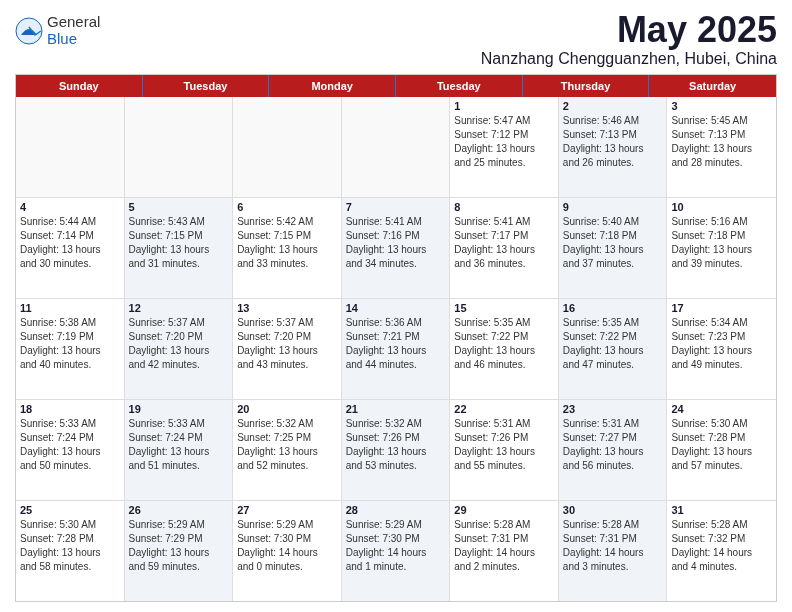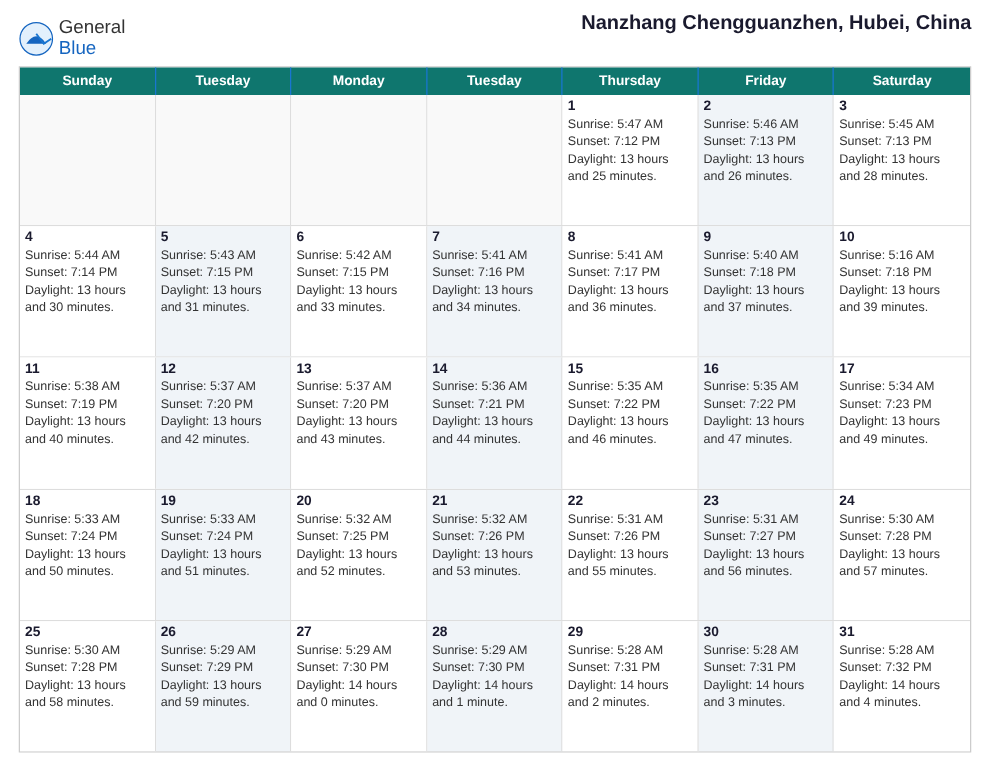--- a/index.html
+++ b/index.html
@@ -56,32 +56,32 @@
     }
     .month-title {
       font-size: 36px;
       font-weight: bold;
       color: #1a1a2e;
       line-height: 1.1;
     }
     .location-title {
       font-size: 16px;
       color: #1a1a2e;
-      font-weight: bold;
+      font-weight: normal;
     }
     .calendar {
       flex: 1;
       border: 1px solid #ccc;
       display: flex;
       flex-direction: column;
     }
     .cal-header {
       display: grid;
-      grid-template-columns: repeat(7, 1fr);
-      background: #0f766e;
+      grid-template-columns: repeat(6, 1fr);
+      background: #b91c1c;
     }
     .cal-header-cell {
       color: white;
       font-size: 11px;
       font-weight: bold;
       padding: 5px 4px;
       text-align: center;
       border-right: 1px solid #1976d2;
     }
     .cal-header-cell:last-child { border-right: none; }
@@ -133,32 +133,32 @@
           <path d="M6 18 Q14 6 22 18" fill="#1565c0"></path>
           <path d="M14 10 L20 18 L26 14" fill="none" stroke="#1976d2" stroke-width="1.5"></path>
         </svg>
       </div>
       <div class="logo-text">
         <span class="logo-general">General</span>
         <span class="logo-blue">Blue</span>
       </div>
     </div>
     <div class="header-right">
+      <div class="month-title">May 2025</div>
       <div class="location-title">Nanzhang Chengguanzhen, Hubei, China</div>
     </div>
   </div>
 
   <div class="calendar">
     <div class="cal-header">
     <div class="cal-header-cell">Sunday</div>
         <div class="cal-header-cell">Tuesday</div>
         <div class="cal-header-cell">Monday</div>
         <div class="cal-header-cell">Tuesday</div>
         <div class="cal-header-cell">Thursday</div>
-        <div class="cal-header-cell">Friday</div>
         <div class="cal-header-cell">Saturday</div>
       </div>
     <div class="cal-body">
     <div class="cal-row">
           <div class="cal-cell empty"></div>
           <div class="cal-cell empty"></div>
           <div class="cal-cell empty"></div>
           <div class="cal-cell empty"></div>
           <div class="cal-cell">
             <div class="day-number">1</div>

